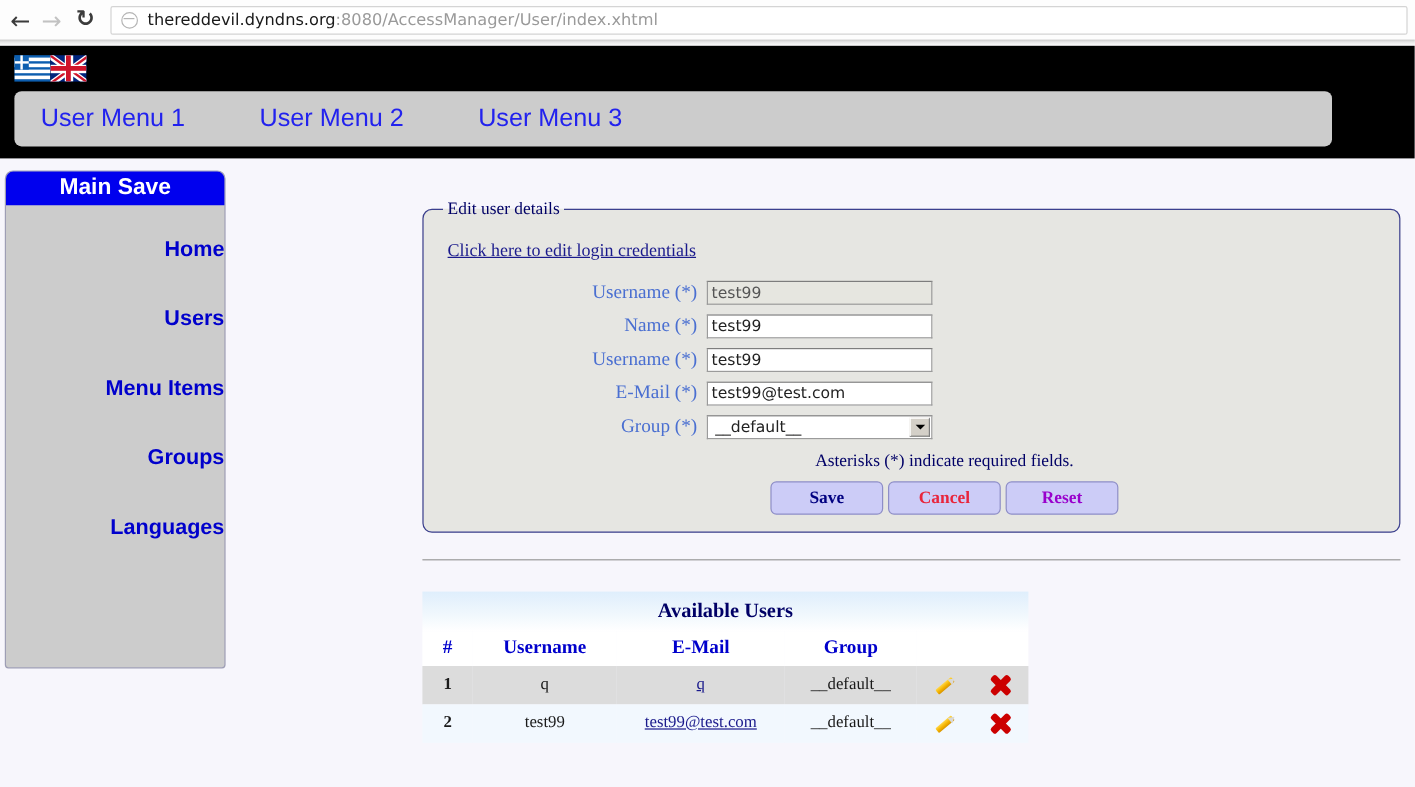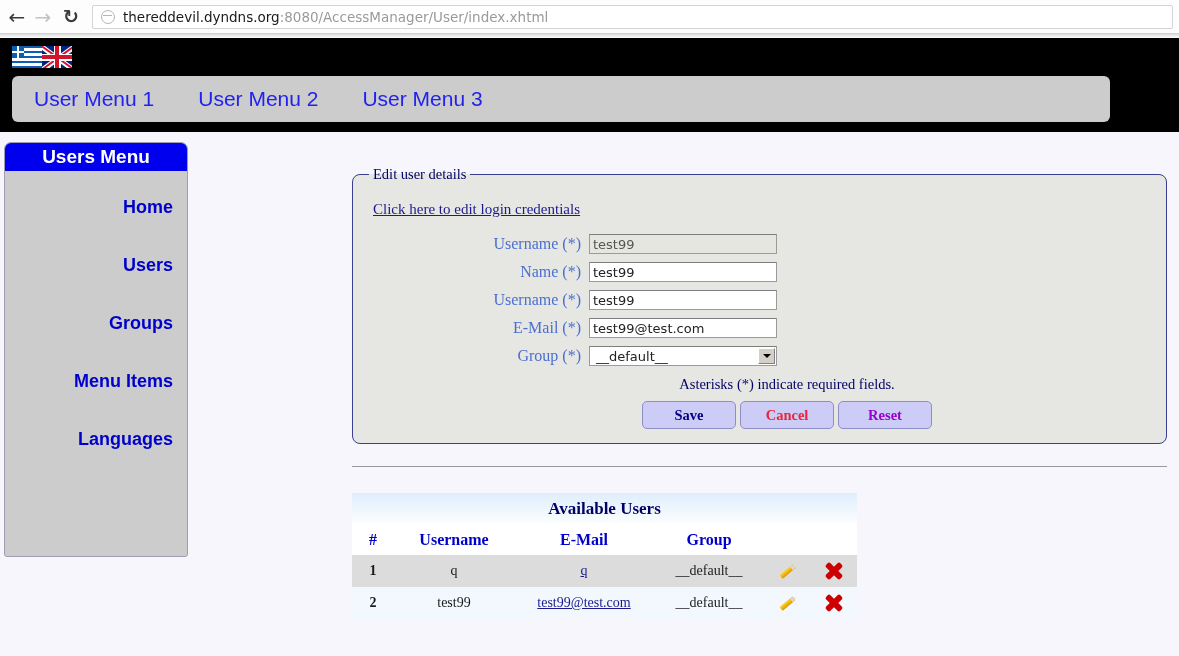--- a/index.html
+++ b/index.html
@@ -159,20 +159,21 @@
 
   .menubar {
     position: absolute;
     left: 12px; top: 38px;
     width: 1098px;
     height: 46px;
     background: #cccccc;
     border-radius: 6px;
     display: flex;
     align-items: center;
+    gap: 18px;
   }
   .menubar a {
     font-family: "Liberation Sans", sans-serif;
     font-size: 21px;
     color: #2222ee;
     text-decoration: none;
     margin-left: 22px;
     margin-right: 22px;
     white-space: nowrap;
   }
@@ -196,21 +197,20 @@
     font-family: "Liberation Sans", sans-serif;
     font-weight: bold;
     font-size: 19px;
     display: flex;
     align-items: center;
     justify-content: center;
   }
   .sidebar-items { padding-top: 26px; }
   .sidebar-item {
     text-align: right;
-    padding-right: 14px;
     margin-bottom: 37px;
   }
   .sidebar-item a {
     font-family: "Liberation Sans", sans-serif;
     font-weight: bold;
     font-size: 18px;
     color: #0000cc;
     text-decoration: none;
   }
 
@@ -488,33 +488,33 @@
       </span>
     </div>
     <div class="menubar">
       <a href="#">User Menu 1</a>
       <a href="#">User Menu 2</a>
       <a href="#">User Menu 3</a>
     </div>
   </div>
 
   <div class="sidebar">
-    <div class="sidebar-head">Users Menu</div>
+    <div class="sidebar-head">Main Save</div>
     <div class="sidebar-items">
       <div class="sidebar-item">
         <a href="#">Home</a>
       </div>
       <div class="sidebar-item">
         <a href="#">Users</a>
       </div>
       <div class="sidebar-item">
-        <a href="#">Groups</a>
+        <a href="#">Menu Items</a>
       </div>
       <div class="sidebar-item">
-        <a href="#">Menu Items</a>
+        <a href="#">Groups</a>
       </div>
       <div class="sidebar-item">
         <a href="#">Languages</a>
       </div>
     </div>
   </div>
 
   <div class="content">
 
     <fieldset class="editbox">

